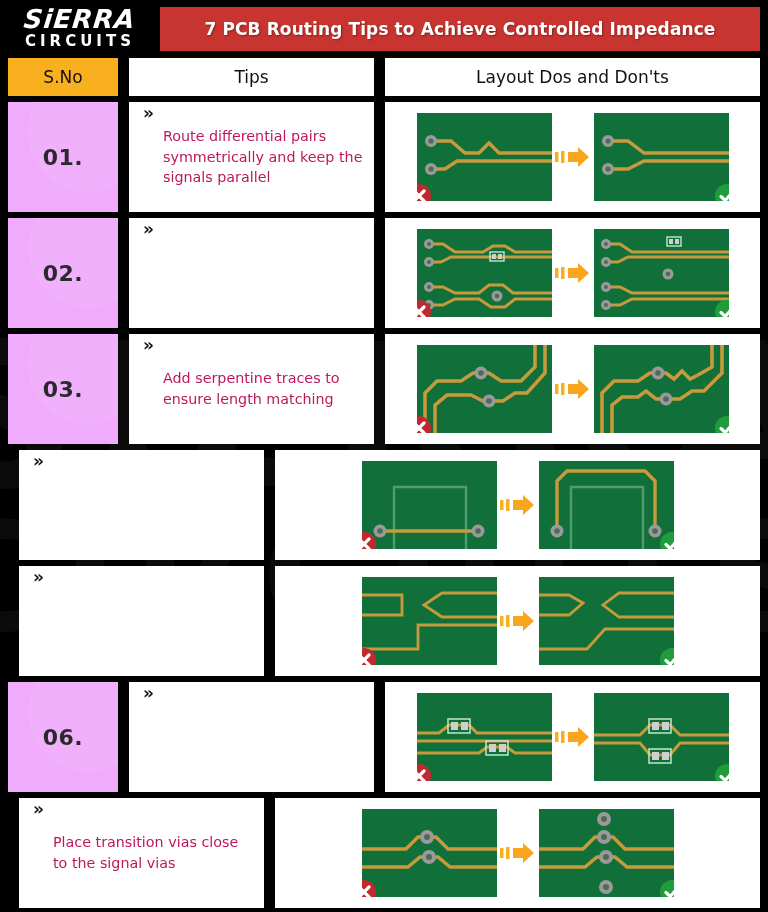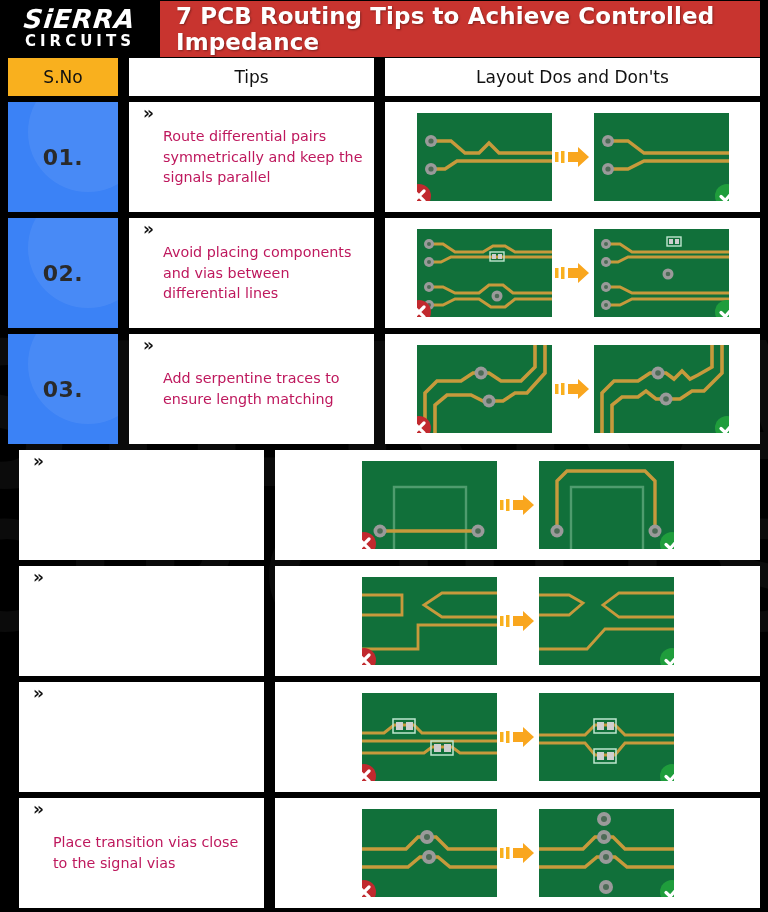--- a/index.html
+++ b/index.html
@@ -47,25 +47,25 @@
     line-height:1;
     font-style:italic;
     transform:skewX(-6deg);
   }
   .logo-bot{
     font-family:"DejaVu Sans", sans-serif;
     font-size:15px;font-weight:bold;letter-spacing:4px;
     line-height:1.3;
   }
   .title-bar{
-    flex:1;background:#C8342F;height:56px;
+    flex:1;background:#C8342F;height:44px;
     display:flex;align-items:center;justify-content:center;
     color:#fff;
     font-family:"DejaVu Sans", sans-serif;
-    font-size:23px;font-weight:bold;
+    font-size:17px;font-weight:bold;
     letter-spacing:0.1px;
     text-shadow:1px 1px 2px rgba(0,0,0,0.35);
     padding:0 16px;
   }
 
   
   .table{position:relative;z-index:2;padding:0 8px 8px 8px;}
   .row{display:flex;align-items:stretch;margin-bottom:6px;}
   .row:last-child{margin-bottom:0;}
 
@@ -80,21 +80,21 @@
     font-family:"DejaVu Sans", sans-serif;
     font-size:17px;color:#111;font-weight:normal;
   }
   .hrow .c-sno .cell{background:#F9B01E;height:100%;}
   .hrow .c-tip .cell{background:#fff;height:100%;}
   .hrow .c-lay .cell{background:#fff;height:100%;}
 
   
   .brow{height:110px;}
   .brow .sno-cell{
-    background:#3b82f6;height:100%;
+    background:#f0abfc;height:100%;
     display:flex;align-items:center;justify-content:center;
     font-family:"DejaVu Sans", sans-serif;
     font-size:22px;color:#1a1a1a;font-weight:bold;
     letter-spacing:0.5px;
     position:relative;overflow:hidden;
   }
   .sno-cell::after{
     content:"";position:absolute;right:-30px;top:-30px;
     width:120px;height:120px;border-radius:50%;
     background:rgba(255,255,255,0.07);
@@ -234,21 +234,20 @@
       </div>
     </div>
 
     <div class="row brow">
       <div class="c-sno">
         <div class="sno-cell">02.</div>
       </div>
       <div class="c-tip">
         <div class="tip-cell">
           <span class="tip-bullet">»</span>
-          <span class="tip-text">Avoid placing components and vias between differential lines</span>
         </div>
       </div>
       <div class="c-lay">
         <div class="lay-cell">
           <div class="board-wrap">
             <div class="board">
               <svg viewBox="0 0 135 88">
                 <rect width="135" height="88" fill="#11703A"></rect>
                 <path d="M12,15 L26,15 L38,23 L66,23 L76,17 L88,17 L98,23 L135,23" fill="none" stroke="#C79A3C" stroke-width="3"></path>
                 <path d="M12,33 L24,33 L34,28 L135,28" fill="none" stroke="#C79A3C" stroke-width="3"></path>
@@ -472,20 +471,23 @@
                     <path d="M7,13.5 L11.2,17.5 L19,8.5" fill="none" stroke="#fff" stroke-width="3.2" stroke-linecap="round" stroke-linejoin="round"></path>
                   </svg>
               </div>
             </div>
           </div>
         </div>
       </div>
     </div>
 
     <div class="row brow">
+      <div class="c-sno">
+        <div class="sno-cell">06.</div>
+      </div>
       <div class="c-tip">
         <div class="tip-cell">
           <span class="tip-bullet">»</span>
         </div>
       </div>
       <div class="c-lay">
         <div class="lay-cell">
           <div class="board-wrap">
             <div class="board">
               <svg viewBox="0 0 135 88">

